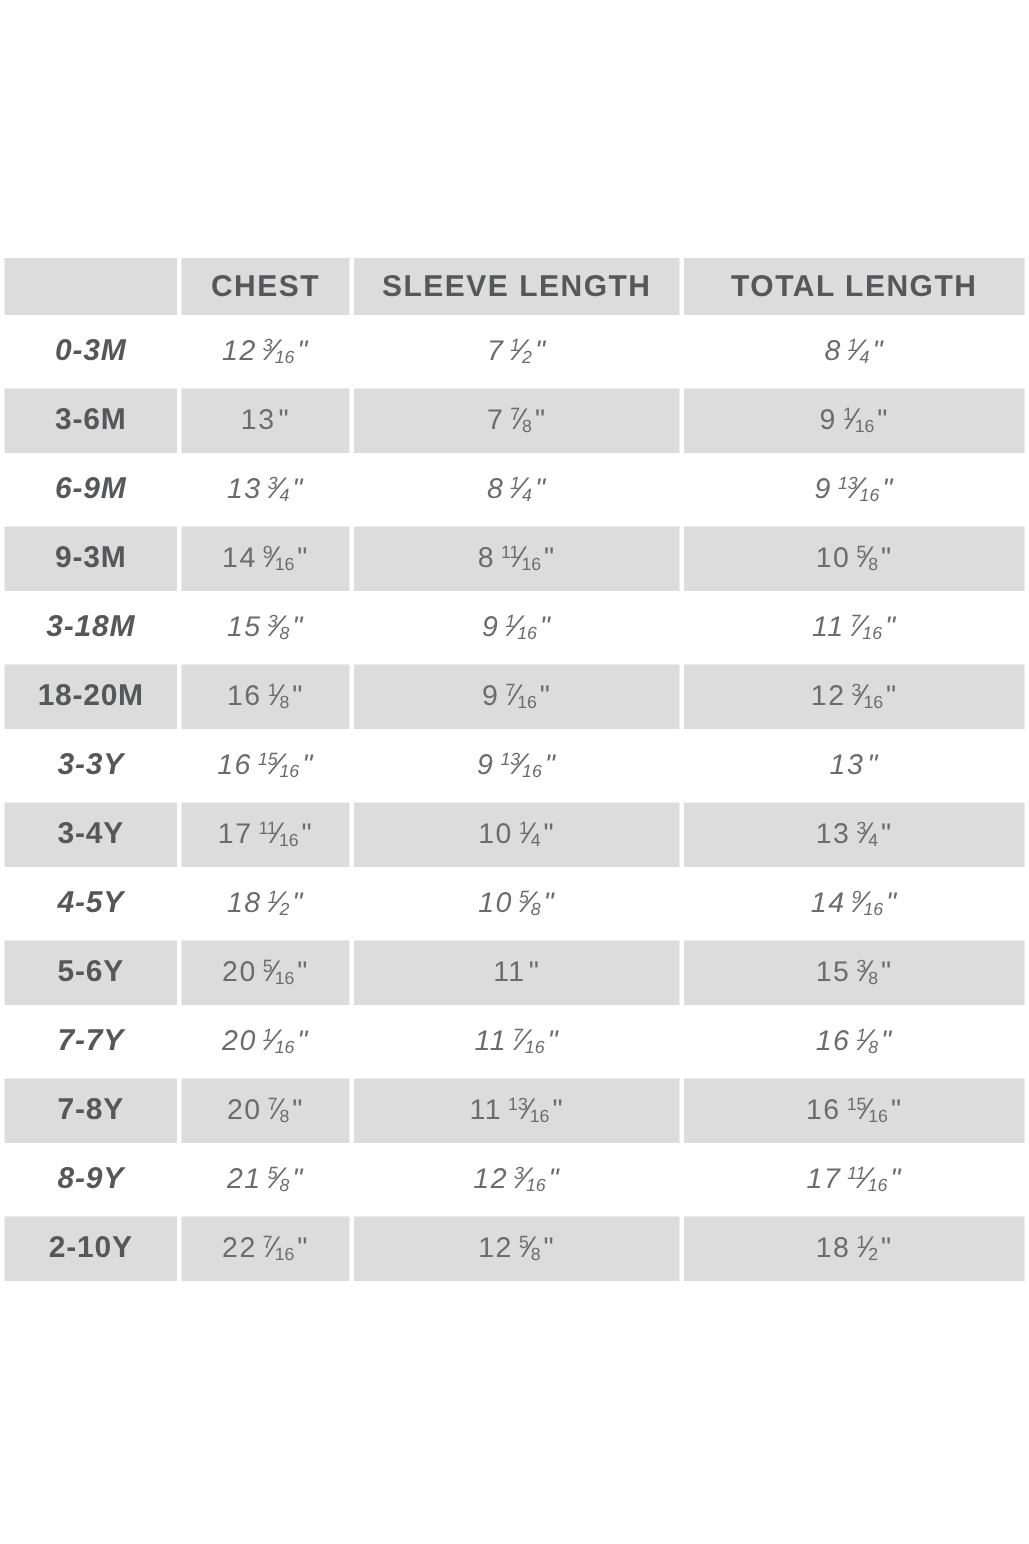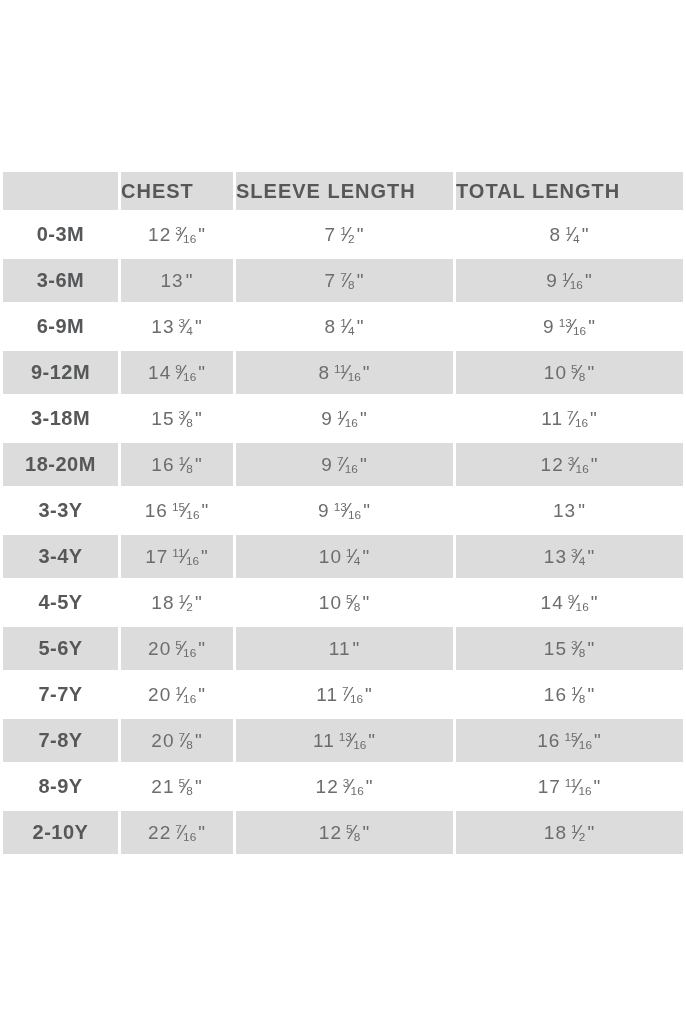--- a/index.html
+++ b/index.html
@@ -22,33 +22,33 @@
     margin-top:169px;
     table-layout:fixed;
   }
   thead th{
     height:38px;
     background:var(--stripe);
     color:var(--heading);
     font-size:20px;
     font-weight:bold;
     letter-spacing:1px;
-    text-align:left;
+    text-align:center;
     padding:0;
   }
   tbody td{
     height:43px;
     text-align:center;
     vertical-align:middle;
     font-size:19px;
     color:var(--value);
     letter-spacing:1px;
     padding:0;
   }
-  tr.row-white td{background:#ffffff;}
+  tr.row-white td{background:#ffffff;font-style:italic;}
   tr.row-gray  td{background:var(--stripe);margin-left:28px;}
   td.row-label{
     font-weight:bold;
     color:var(--heading);
     font-size:20px;
     letter-spacing:0.5px;
   }
   
   .measure{white-space:nowrap;}
   .frac{margin-left:4px;letter-spacing:0;}
@@ -99,21 +99,21 @@
         <td><span class="measure"><span class="whole">7</span><span class="frac"><sup>7</sup><span class="slash">⁄</span><sub>8</sub></span><span class="quote">"</span></span></td>
         <td><span class="measure"><span class="whole">9</span><span class="frac"><sup>1</sup><span class="slash">⁄</span><sub>16</sub></span><span class="quote">"</span></span></td>
       </tr>
       <tr class="row-white">
         <td class="row-label">6-9M</td>
         <td><span class="measure"><span class="whole">13</span><span class="frac"><sup>3</sup><span class="slash">⁄</span><sub>4</sub></span><span class="quote">"</span></span></td>
         <td><span class="measure"><span class="whole">8</span><span class="frac"><sup>1</sup><span class="slash">⁄</span><sub>4</sub></span><span class="quote">"</span></span></td>
         <td><span class="measure"><span class="whole">9</span><span class="frac"><sup>13</sup><span class="slash">⁄</span><sub>16</sub></span><span class="quote">"</span></span></td>
       </tr>
       <tr class="row-gray">
-        <td class="row-label">9-12M</td>
+        <td class="row-label">9-3M</td>
         <td><span class="measure"><span class="whole">14</span><span class="frac"><sup>9</sup><span class="slash">⁄</span><sub>16</sub></span><span class="quote">"</span></span></td>
         <td><span class="measure"><span class="whole">8</span><span class="frac"><sup>11</sup><span class="slash">⁄</span><sub>16</sub></span><span class="quote">"</span></span></td>
         <td><span class="measure"><span class="whole">10</span><span class="frac"><sup>5</sup><span class="slash">⁄</span><sub>8</sub></span><span class="quote">"</span></span></td>
       </tr>
       <tr class="row-white">
         <td class="row-label">3-18M</td>
         <td><span class="measure"><span class="whole">15</span><span class="frac"><sup>3</sup><span class="slash">⁄</span><sub>8</sub></span><span class="quote">"</span></span></td>
         <td><span class="measure"><span class="whole">9</span><span class="frac"><sup>1</sup><span class="slash">⁄</span><sub>16</sub></span><span class="quote">"</span></span></td>
         <td><span class="measure"><span class="whole">11</span><span class="frac"><sup>7</sup><span class="slash">⁄</span><sub>16</sub></span><span class="quote">"</span></span></td>
       </tr>

